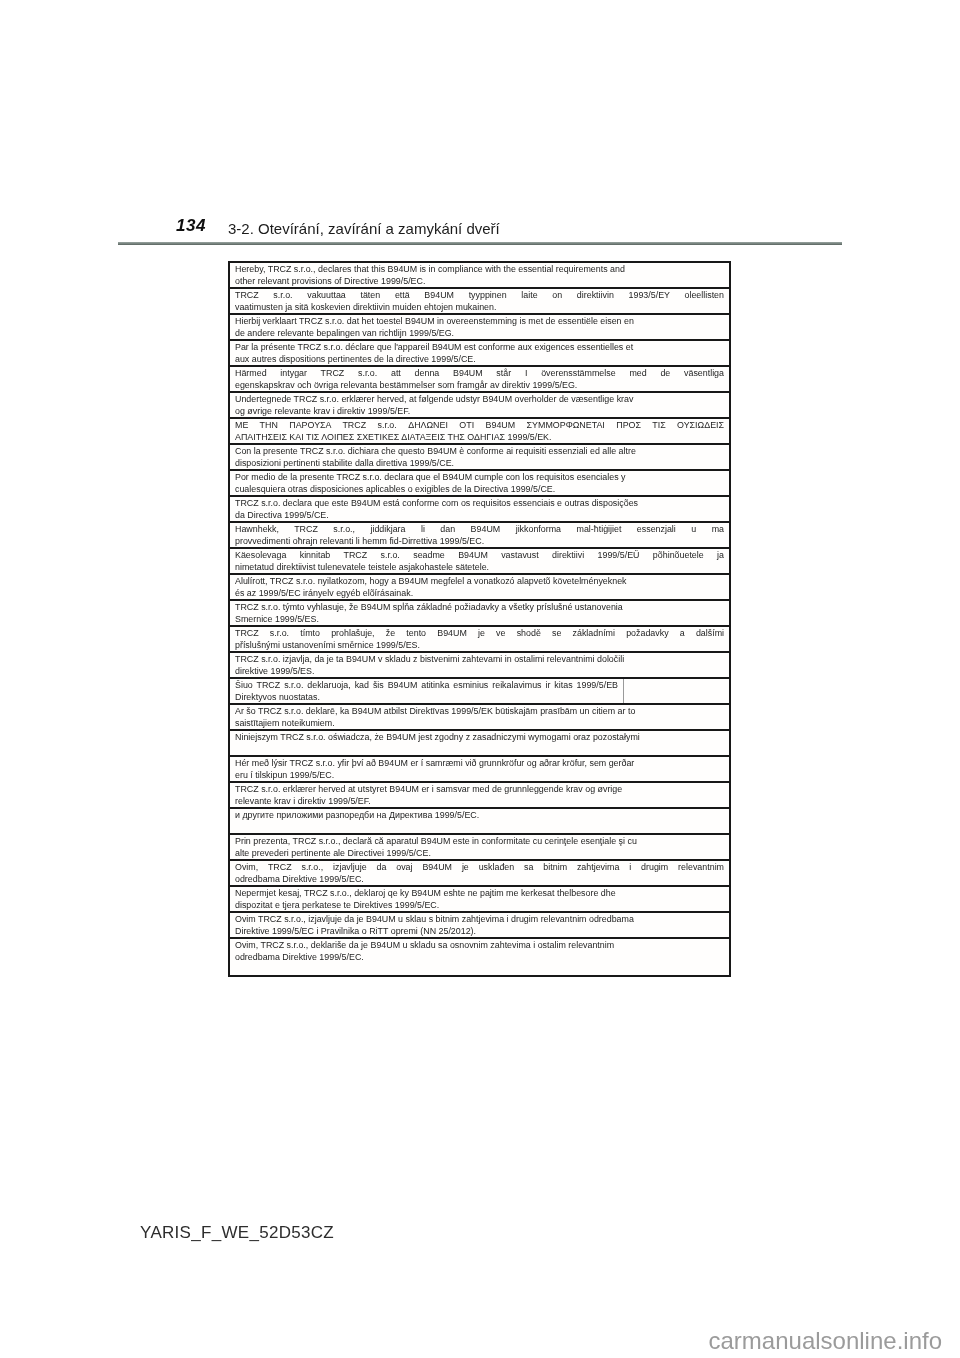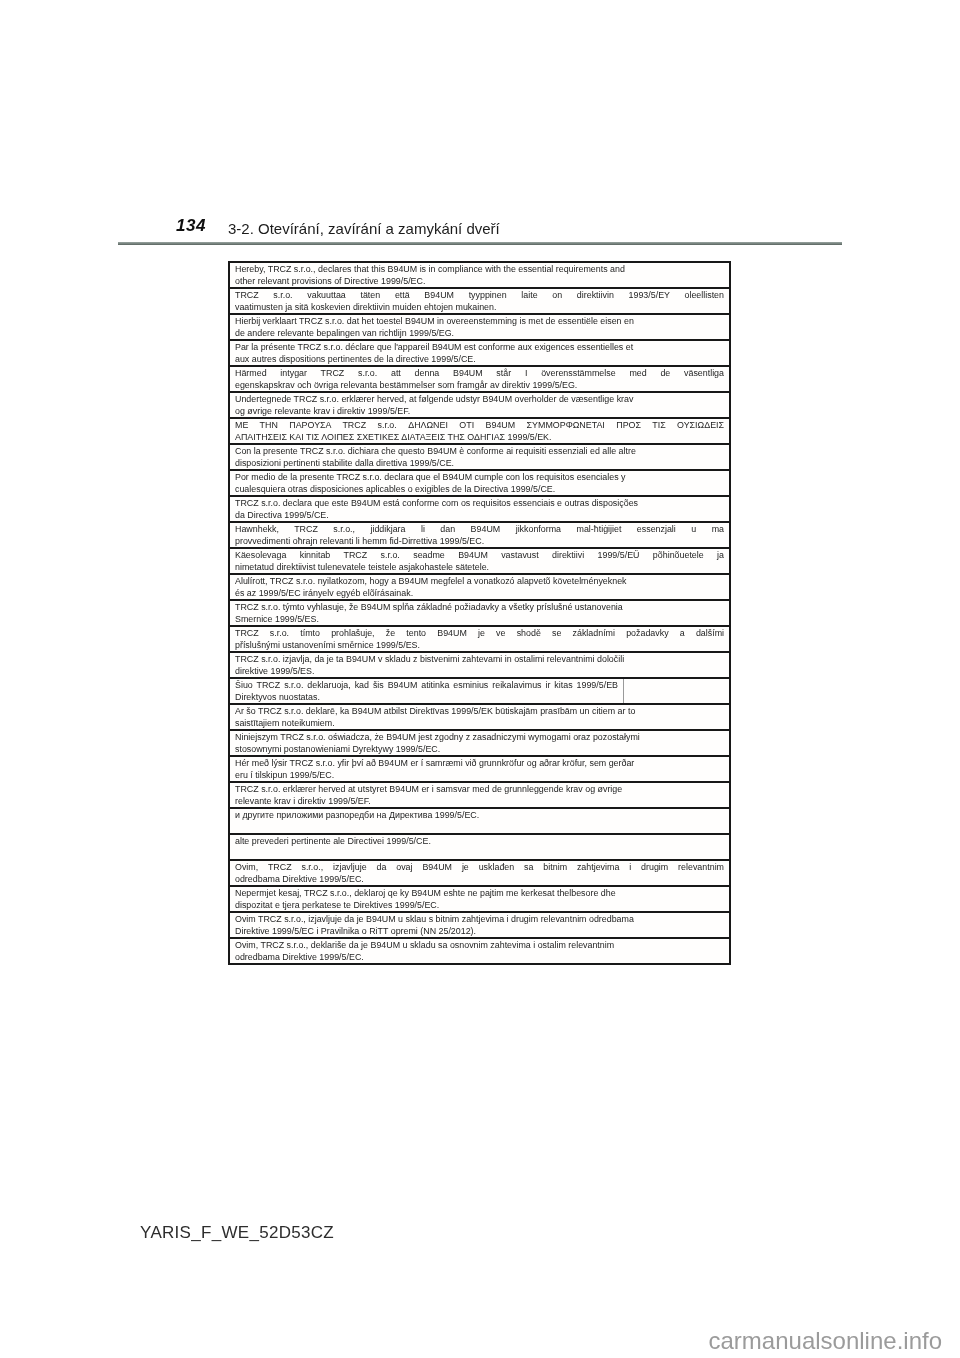--- a/index.html
+++ b/index.html
@@ -56,21 +56,21 @@
   .decl-row {
     position: relative;
     height: 26px;
     box-sizing: border-box;
     border-bottom: 2px solid #181818;
     padding: 1px 5px 16px 5px;
     overflow: hidden;
   }
   .decl-row:last-child {
     border-bottom: none;
-    height: 24px;
+    height: 36px;
   }
   .decl-line {
     font-size: 8.9px;
     line-height: 11.6px;
     color: #242424;
     white-space: nowrap;
     overflow: hidden;
   }
   .decl-row.just .decl-line {
     white-space: normal;
@@ -190,34 +190,34 @@
         <div class="decl-line l1">Šiuo TRCZ s.r.o. deklaruoja, kad šis B94UM atitinka esminius reikalavimus ir kitas 1999/5/EB</div>
         <div class="decl-line l2">Direktyvos nuostatas.</div>
         <span class="row-divider"></span>
       </div>
       <div class="decl-row">
         <div class="decl-line l1">Ar šo TRCZ s.r.o. deklarē, ka B94UM atbilst Direktīvas 1999/5/EK būtiskajām prasībām un citiem ar to</div>
         <div class="decl-line l2">saistītajiem noteikumiem.</div>
       </div>
       <div class="decl-row">
         <div class="decl-line l1">Niniejszym TRCZ s.r.o. oświadcza, że B94UM jest zgodny z zasadniczymi wymogami oraz pozostałymi</div>
-        <div class="decl-line l2">stosownymi postanowieniami Dyrektywy 1999/5/EC.</div>
       </div>
       <div class="decl-row">
         <div class="decl-line l1">Hér með lýsir TRCZ s.r.o. yfir því að B94UM er í samræmi við grunnkröfur og aðrar kröfur, sem gerðar</div>
         <div class="decl-line l2">eru í tilskipun 1999/5/EC.</div>
       </div>
       <div class="decl-row">
         <div class="decl-line l1">TRCZ s.r.o. erklærer herved at utstyret B94UM er i samsvar med de grunnleggende krav og øvrige</div>
         <div class="decl-line l2">relevante krav i direktiv 1999/5/EF.</div>
       </div>
       <div class="decl-row">
         <div class="decl-line l2">и другите приложими разпоредби на Директива 1999/5/EC.</div>
       </div>
       <div class="decl-row">
+        <div class="decl-line l1">Prin prezenta, TRCZ s.r.o., declară că aparatul B94UM este in conformitate cu cerinţele esenţiale şi cu</div>
         <div class="decl-line l2">alte prevederi pertinente ale Directivei 1999/5/CE.</div>
       </div>
       <div class="decl-row just">
         <div class="decl-line l1">Ovim, TRCZ s.r.o., izjavljuje da ovaj B94UM je usklađen sa bitnim zahtjevima i drugim relevantnim</div>
         <div class="decl-line l2">odredbama Direktive 1999/5/EC.</div>
       </div>
       <div class="decl-row">
         <div class="decl-line l1">Nepermjet kesaj, TRCZ s.r.o., deklaroj qe ky B94UM eshte ne pajtim me kerkesat thelbesore dhe</div>
         <div class="decl-line l2">dispozitat e tjera perkatese te Direktives 1999/5/EC.</div>
       </div>

